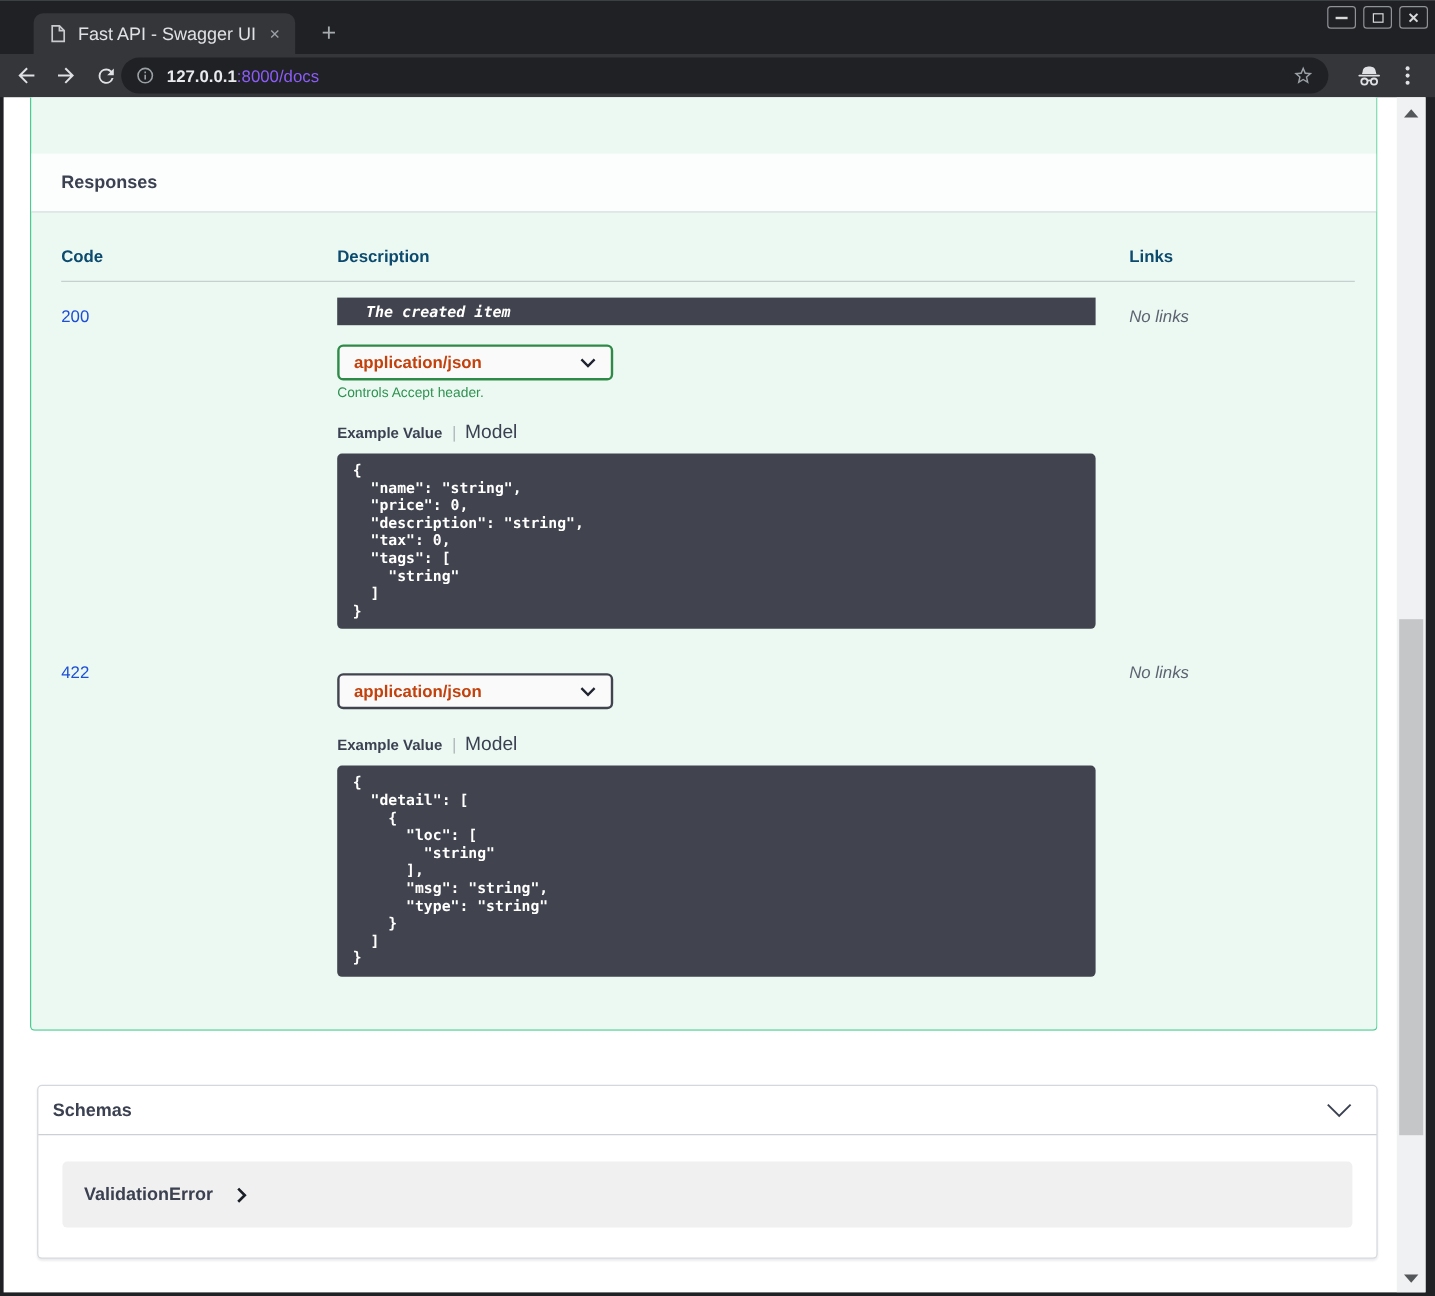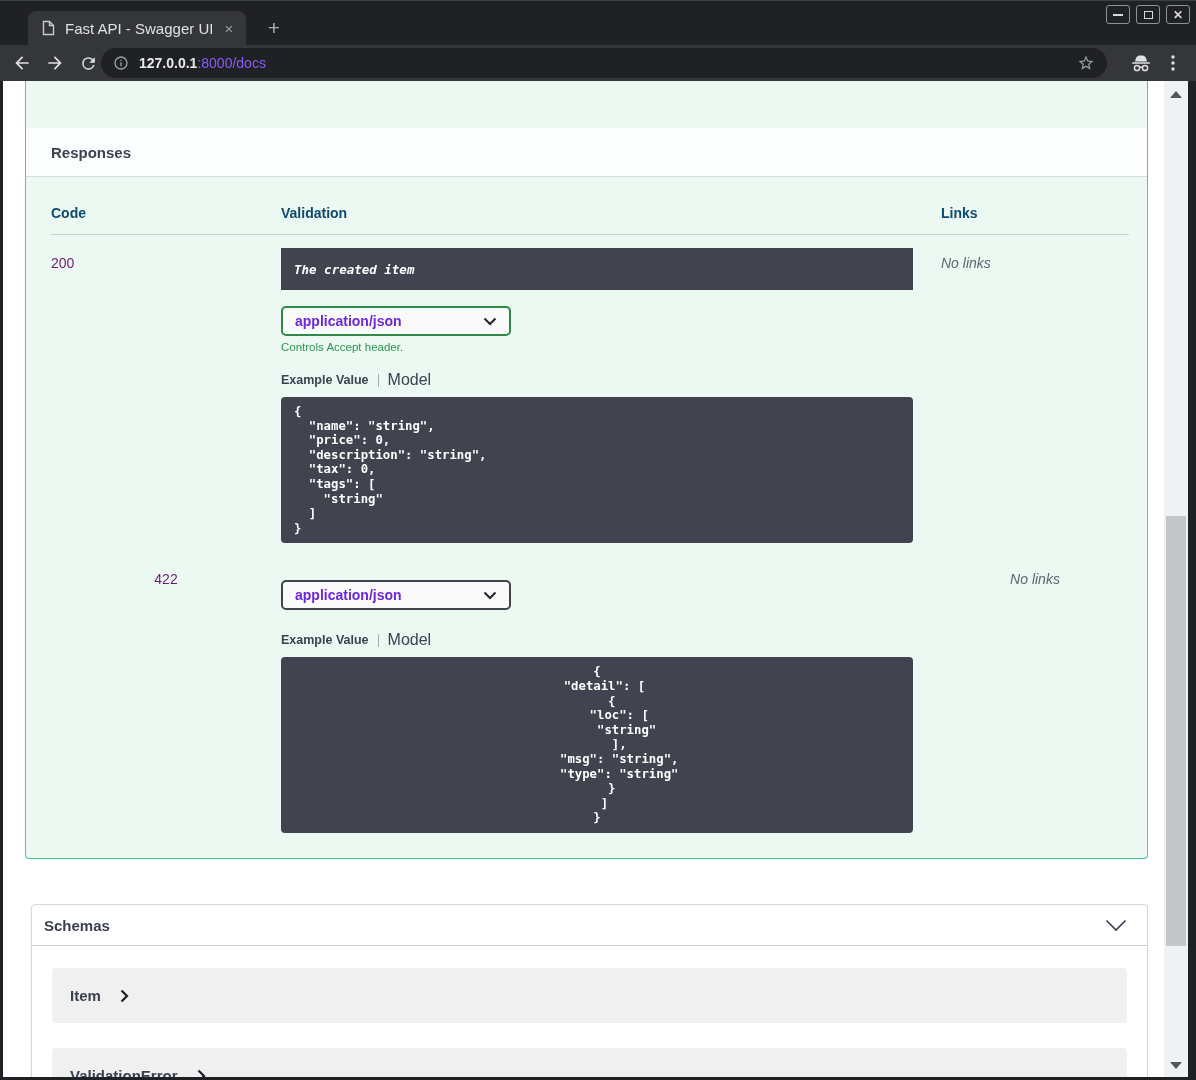--- a/index.html
+++ b/index.html
@@ -55,42 +55,42 @@
              border:1px solid #49cc90; border-top:none; border-radius:0 0 4px 4px; overflow:hidden; }
   .mint-top { height:47px; }
   .sec-header { height:49px; background:rgba(255,255,255,.85); border-bottom:1px solid rgba(59,65,81,.18);
                 display:flex; align-items:center; padding-left:25px; }
   .sec-header span { font-size:15px; font-weight:bold; color:#3b4151; }
   .rtable { padding:28px 18px 0 25px; }
   .thead, .rrow { display:grid; grid-template-columns:230px 660px auto; }
   .thead { padding-bottom:13px; border-bottom:1px solid rgba(59,65,81,.22); }
   .th { font-size:14px; font-weight:bold; color:#0c4a6e; }
   .rrow { padding-top:13px; }
-  .cell-code { font-size:14px; color:#701a75; padding-top:7px; }
+  .cell-code { font-size:14px; color:#1d4ed8; padding-top:7px; }
   .cell-links { font-size:14px; font-style:italic; color:#5d6470; padding-top:7px; }
-  .desc-box { width:632px; height:42px; background:#41444e; border-radius:0; display:flex; align-items:center;
-              padding-left:13px; }
+  .desc-box { width:632px; height:23px; background:#41444e; border-radius:0; display:flex; align-items:center;
+              padding-left:24px; }
   .desc-box span { font-family:"DejaVu Sans Mono", monospace; font-size:12.5px; font-weight:bold;
                    font-style:italic; color:#fff; }
   .media-row { margin-top:16px; }
   .select { width:230px; height:30px; background:#fafafa; border:2px solid #41444e; border-radius:5px;
             display:flex; align-items:center; padding:0 12px; }
   .select.green { border-color:#2e8b47; }
-  .select .val { font-size:14px; font-weight:bold; color:#6d28d9; }
+  .select .val { font-size:14px; font-weight:bold; color:#c2410c; }
   .select svg { margin-left:auto; stroke:#202430; }
   .accept-msg { margin-top:5px; font-size:11.5px; color:#2f9350; }
   .tabs { display:flex; align-items:center; margin-top:18px; }
   .tabs.tabs2 { margin-top:21px; }
   .tab-example { font-size:12.5px; font-weight:bold; color:#3b4151; }
   .tab-divider { width:1px; height:13px; background:rgba(59,65,81,.4); margin:0 9px; }
   .tab-model { font-size:16px; color:#3b4151; }
   pre.codeblock { margin-top:8px; width:632px; background:#41444e; border-radius:4px; padding:7px 13px 8px;
                   font-family:"DejaVu Sans Mono", monospace; font-size:12.3px; line-height:14.6px;
                   font-weight:bold; color:#fff; white-space:pre; }
-  .rrow-422 { margin-top:8px;text-align:center; }
+  .rrow-422 { margin-top:8px; }
 
   
   .schemas { margin:45px 0 0 28px; width:1117px; background:#fff; border:1px solid #d3d8de; border-radius:4px;
              box-shadow:0 1px 2px rgba(0,0,0,.08); }
   .schemas-header { height:41px; display:flex; align-items:center; padding:0 20px 0 12px;
                     border-bottom:1px solid rgba(59,65,81,.25); }
   .schemas-header span { font-size:15px; font-weight:bold; color:#3b4151; }
   .schemas-header svg { margin-left:auto; stroke:#3b4151; }
   .schemas-body { padding:22px 20px 25px; }
   .model-card { height:55px; background:#f0f0f0; border-radius:4px; display:flex; align-items:center;
@@ -180,21 +180,21 @@
 
       <div class="opblock">
         <div class="mint-top"></div>
         <div class="sec-header">
           <span>Responses</span>
         </div>
 
         <div class="rtable">
           <div class="thead">
             <span class="th">Code</span>
-            <span class="th">Validation</span>
+            <span class="th">Description</span>
             <span class="th">Links</span>
           </div>
 
           <div class="rrow">
             <div class="cell-code">200</div>
             <div>
               <div class="desc-box">
                 <span>The created item</span>
               </div>
               <div class="media-row">
@@ -260,26 +260,20 @@
 
       <div class="schemas">
         <div class="schemas-header">
           <span>Schemas</span>
           <svg width="22" height="13" viewBox="0 0 22 13" fill="none" stroke-width="1.6">
               <path d="M1.5 1.5 11 11l9.5-9.5"></path>
             </svg>
         </div>
         <div class="schemas-body">
           <div class="model-card">
-            <span class="mname">Item</span>
-            <svg width="9" height="14" viewBox="0 0 9 14" fill="none" stroke-width="2.2">
-                <path d="M1.5 1.5 7 7l-5.5 5.5"></path>
-              </svg>
-          </div>
-          <div class="model-card">
             <span class="mname">ValidationError</span>
             <svg width="9" height="14" viewBox="0 0 9 14" fill="none" stroke-width="2.2">
                 <path d="M1.5 1.5 7 7l-5.5 5.5"></path>
               </svg>
           </div>
         </div>
       </div>
 
     </div>
 

